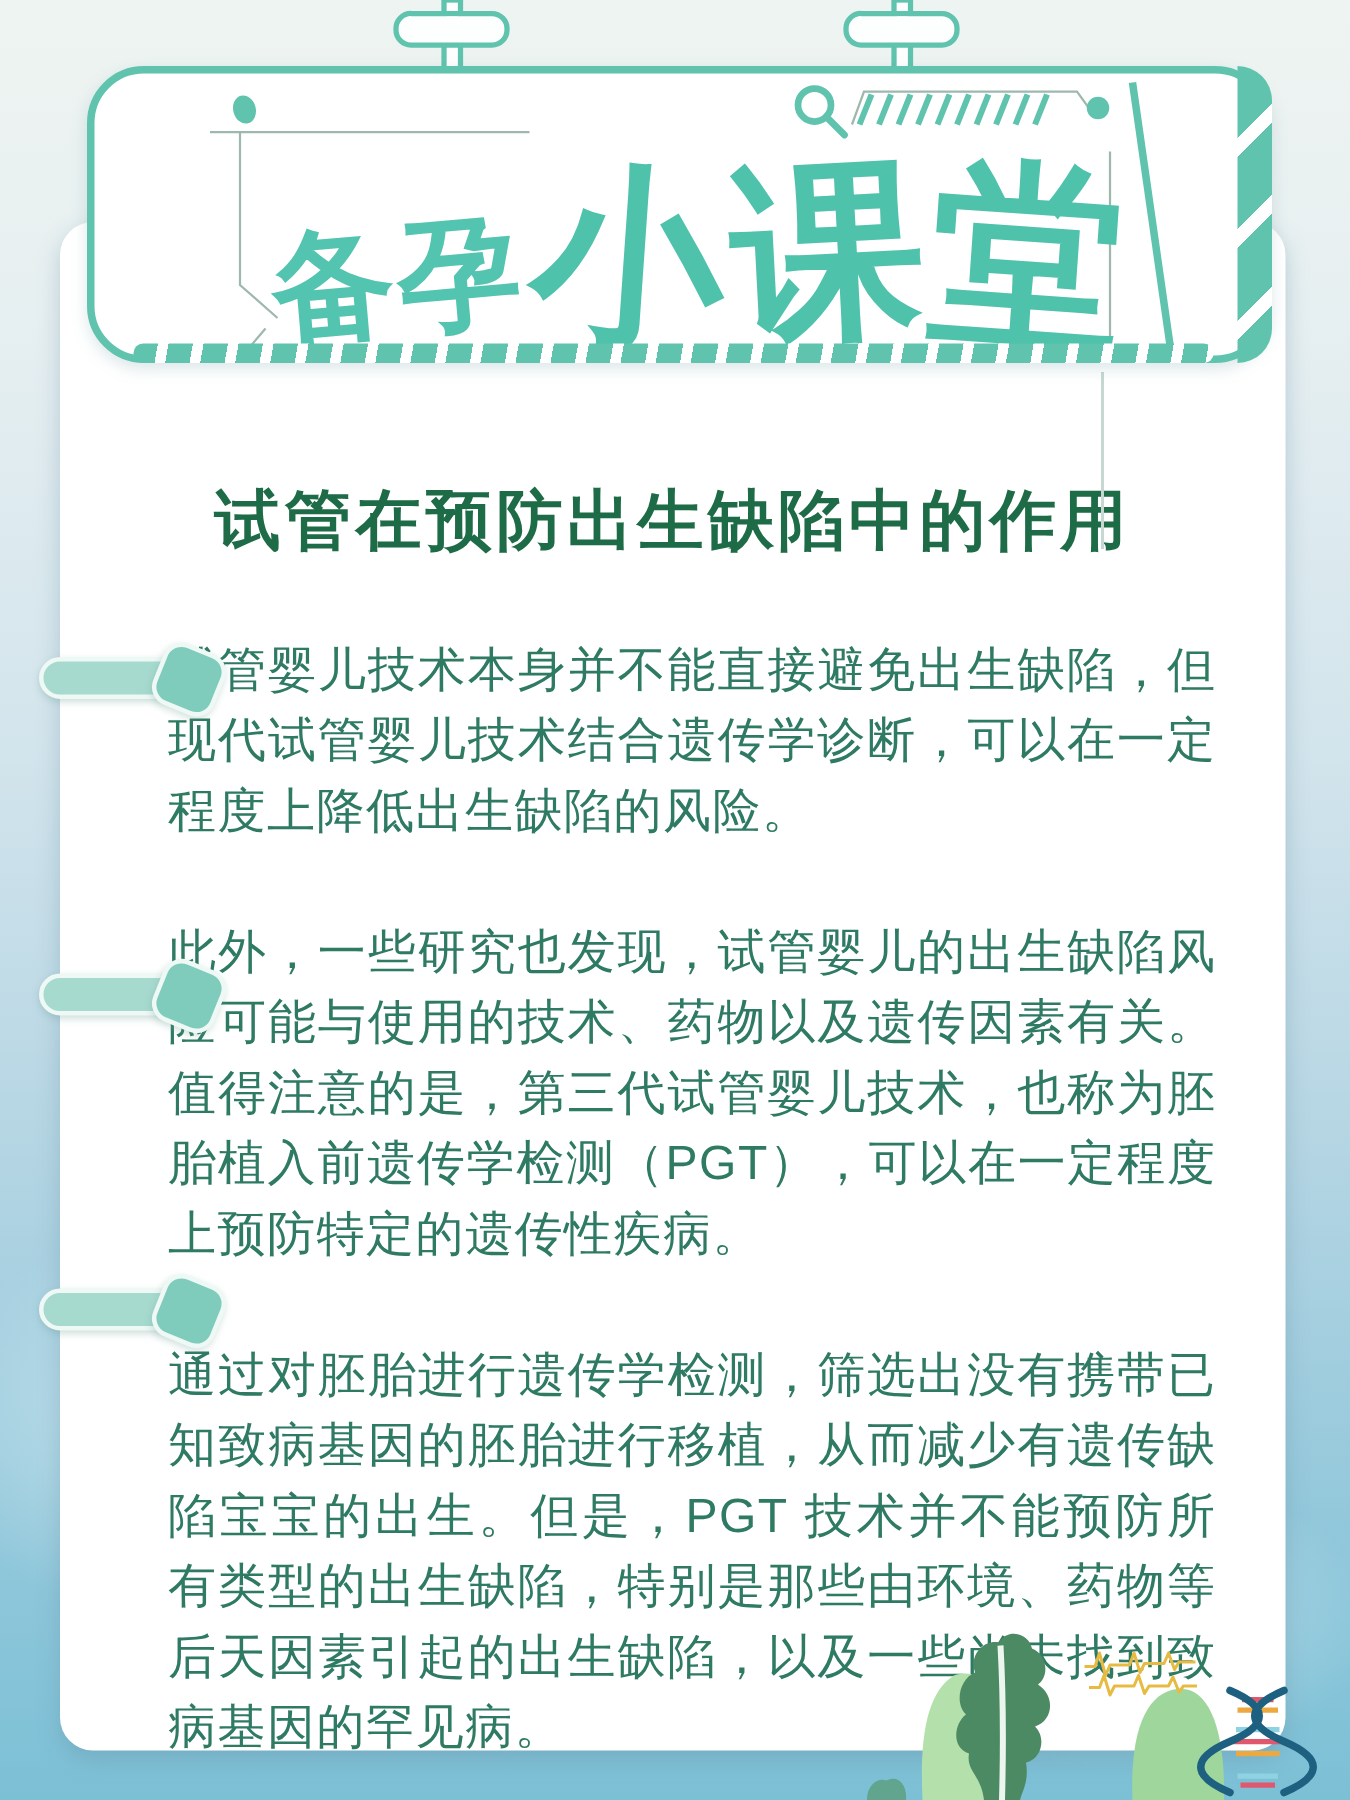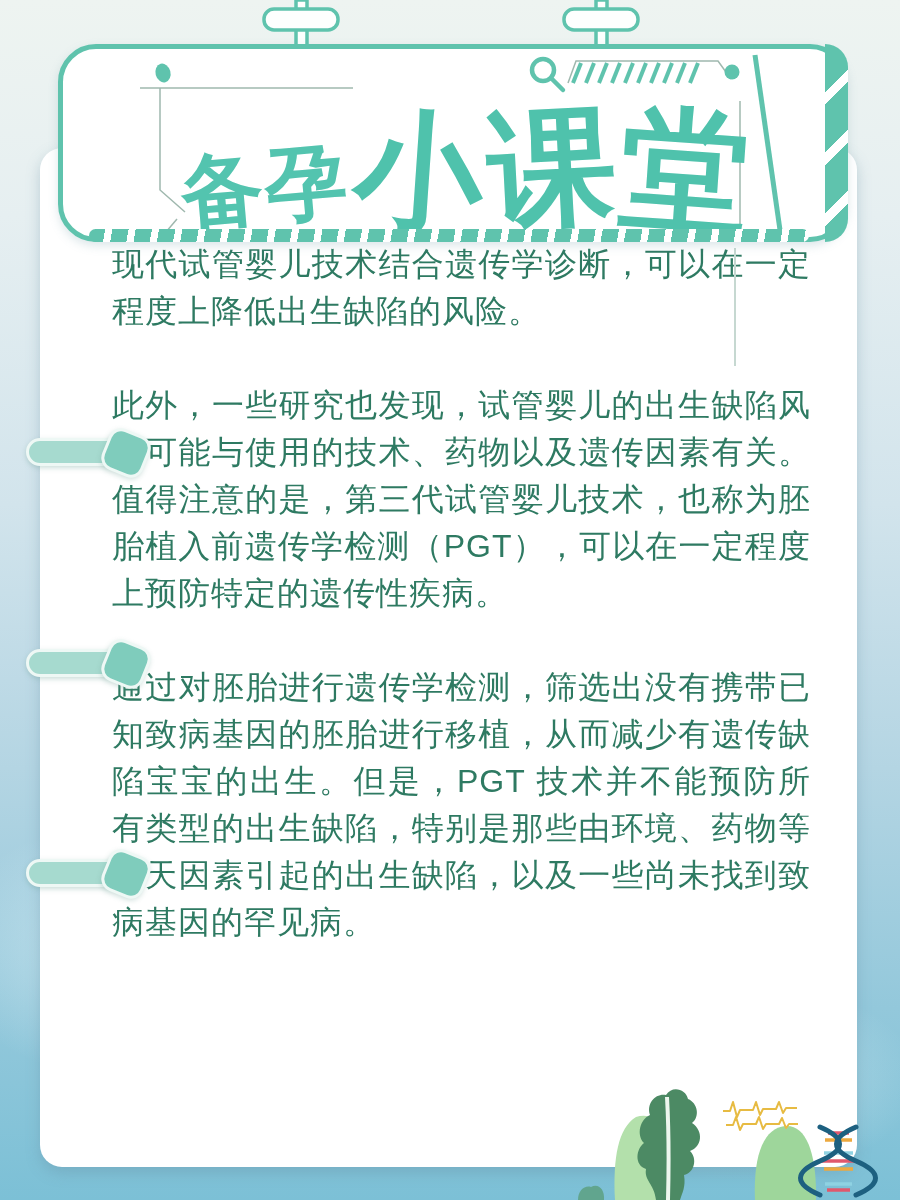--- a/index.html
+++ b/index.html
@@ -92,20 +92,21 @@
   </div>
   <div class="hanger h2">
     <svg width="80" height="50" viewBox="0 0 80 50">
       <rect x="35" y="0" width="11" height="50" fill="#fdfffe" stroke="#5fc3ad" stroke-width="3.5"></rect>
       <rect x="3" y="9" width="74" height="21" rx="10" fill="#fdfffe" stroke="#5fc3ad" stroke-width="3.5"></rect>
       <rect x="37" y="11" width="7" height="17" fill="#fdfffe"></rect>
     </svg>
   </div>
 
   <div class="main-card">
+    <h1 class="article-title">试管在预防出生缺陷中的作用</h1>
     <div class="article-body">
       <p>试管婴儿技术本身并不能直接避免出生缺陷，但现代试管婴儿技术结合遗传学诊断，可以在一定程度上降低出生缺陷的风险。</p>
       <p>此外，一些研究也发现，试管婴儿的出生缺陷风险可能与使用的技术、药物以及遗传因素有关。值得注意的是，第三代试管婴儿技术，也称为胚胎植入前遗传学检测（PGT），可以在一定程度上预防特定的遗传性疾病。</p>
       <p>通过对胚胎进行遗传学检测，筛选出没有携带已知致病基因的胚胎进行移植，从而减少有遗传缺陷宝宝的出生。但是，PGT 技术并不能预防所有类型的出生缺陷，特别是那些由环境、药物等后天因素引起的出生缺陷，以及一些尚未找到致病基因的罕见病。</p>
     </div>
   </div>
   <div class="thin-line"></div>
 
   <div class="header-card">
     <svg class="header-svg" viewBox="0 0 780 188">

